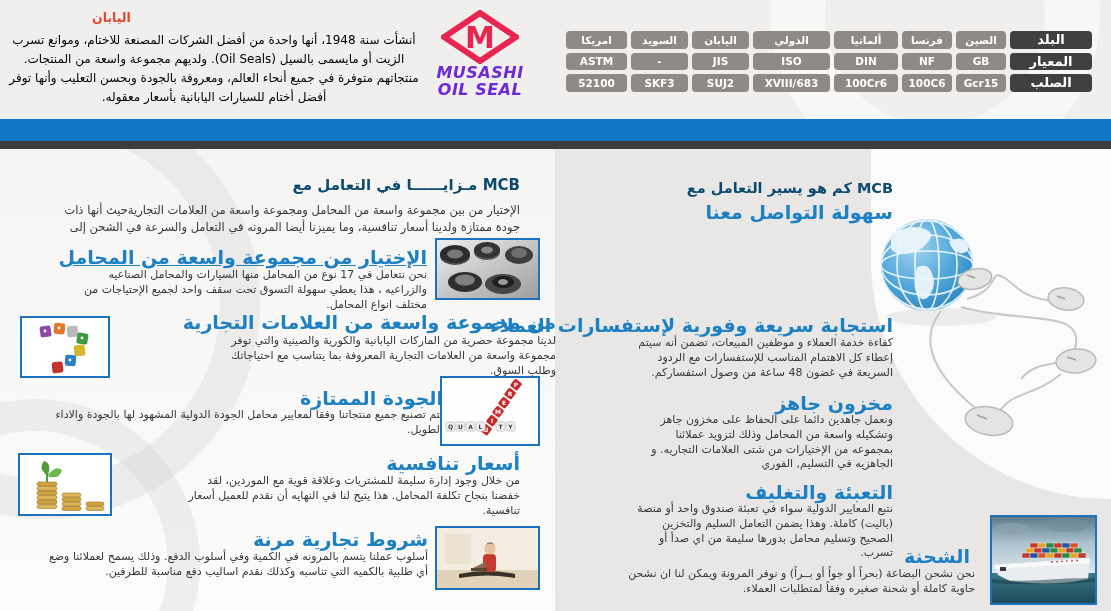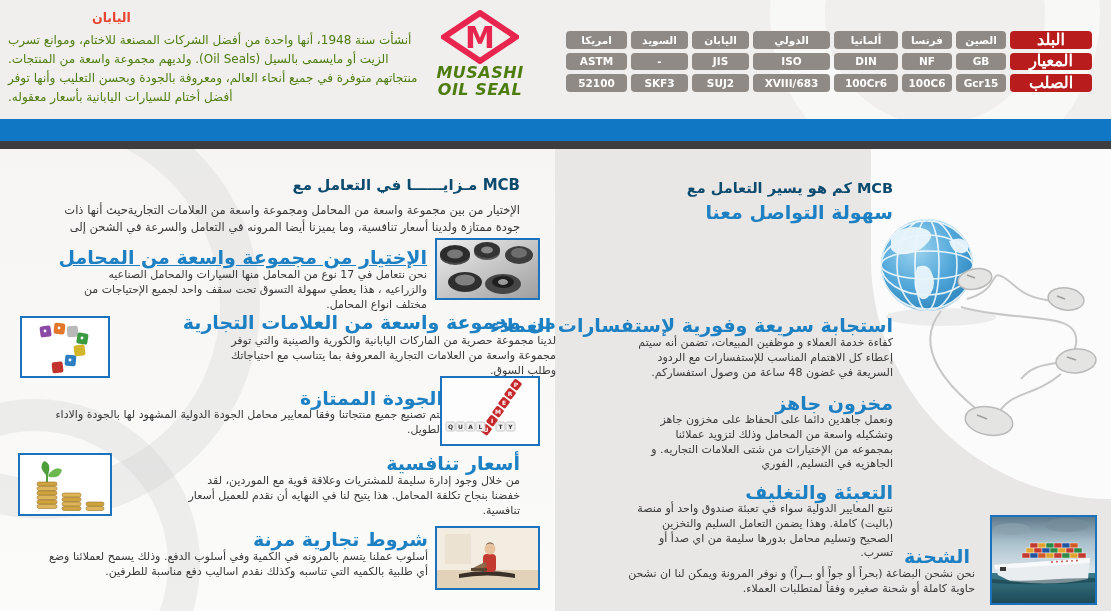--- a/index.html
+++ b/index.html
@@ -6,34 +6,34 @@
   html,body { background:#ffffff; }
   body { font-family:"DejaVu Sans", sans-serif; }
   .page { position:relative; width:1111px; height:611px; overflow:hidden; background:#f7f6f4; }
 
   
   .header { position:absolute; left:0; top:0; width:1111px; height:148px; background:#f0efed; overflow:hidden; }
   .header-ring { position:absolute; left:770px; top:-150px; width:330px; height:330px; border-radius:50%;
                  border:55px solid rgba(255,255,255,0.55); }
   .japan-label { position:absolute; left:92px; top:10px; width:340px; direction:rtl; text-align:left;
                  color:#e8432e; font-size:12.5px; font-weight:bold; }
-  .about-text { position:absolute; left:8px; top:31px; width:412px; direction:rtl; text-align:left;
-                color:#4d7c0f; font-size:12px; line-height:19px; }
+  .about-text { position:absolute; left:8px; top:31px; width:412px; direction:rtl; text-align:center;
+                color:#000000; font-size:12px; line-height:19px; }
   .logo { position:absolute; left:425px; top:10px; width:110px; text-align:center; }
   .logo svg { display:block; margin:0 auto; }
-  .logo-name { color:#4d7c0f; font-weight:bold; font-style:italic; font-size:16px; line-height:17px; letter-spacing:0.5px; }
+  .logo-name { color:#6d28d9; font-weight:bold; font-style:italic; font-size:16px; line-height:17px; letter-spacing:0.5px; }
 
   
   .std-table { position:absolute; left:568px; top:31px; width:524px; height:61px;
                display:grid; direction:rtl;
                grid-template-columns:82px 50px 50px 64px 77px 57px 57px 61px;
                grid-auto-rows:17.6px; gap:4px; }
   .cell { background:#8f8a86; border-radius:4px; color:#ffffff; font-size:10.5px; font-weight:bold;
           display:flex; align-items:center; justify-content:center; line-height:1; }
-  .cell.label { background:#b91c1c; font-size:16px;font-family:Liberation Serif, serif; }
+  .cell.label { background:#404040; font-size:13px; }
 
   
   .stripe-blue { position:absolute; left:0; top:119px; width:1111px; height:22px; background:#1077c5; }
   .stripe-dark { position:absolute; left:0; top:141px; width:1111px; height:8px; background:#3d3d3f; }
 
   
   .main { position:absolute; left:0; top:149px; width:1111px; height:462px; }
   .left-bg { position:absolute; left:0; top:0; width:555px; height:462px; background:linear-gradient(180deg,#f6f5f3,#fbfbfa); overflow:hidden; }
   .ring { position:absolute; border-radius:50%; border-style:solid; border-color:rgba(205,205,205,0.28); }
   .ring1 { left:-170px; top:-60px; width:430px; height:430px; border-width:40px; }

